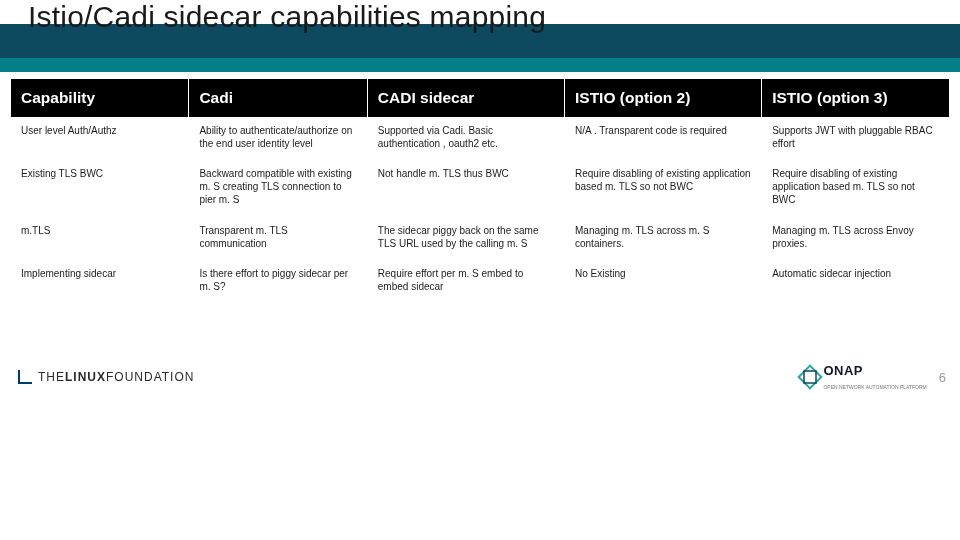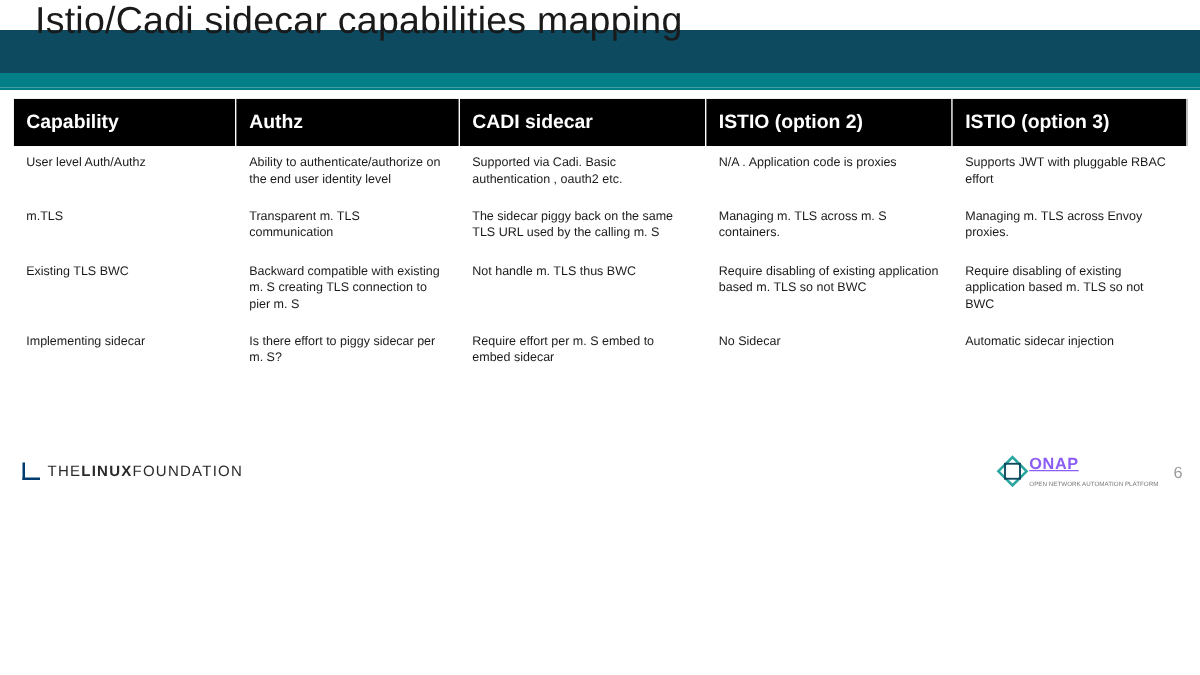--- a/index.html
+++ b/index.html
@@ -77,21 +77,21 @@
   .pagenum { color: #9a9a9a; font-size: 13px; }
   .onap { display: flex; align-items: center; gap: 4px; }
   .onap-icon {
     width: 18px; height: 18px; position: relative;
   }
   .onap-icon::before, .onap-icon::after {
     content: ""; position: absolute; inset: 0;
     border: 2px solid #2aa5a0; transform: rotate(45deg);
   }
   .onap-icon::after { border-color: #0d4a60; transform: rotate(0deg) scale(0.75); }
-  .onap-text { font-weight: 700; color: #8b5cf6; font-size: 13px; letter-spacing: 0.5px; text-decoration: underline; }
+  .onap-text { font-weight: 700; color: #0f172a; font-size: 13px; letter-spacing: 0.5px; }
   .onap-sub { font-size: 5px; color: #777; line-height: 1; }
 </style>
 </head>
 <body>
 
 <div class="slide">
 
   <div class="title-band">
     <div class="title-text">Istio/Cadi sidecar capabilities mapping</div>
   </div>
@@ -101,53 +101,53 @@
       <colgroup>
         <col class="c0">
           <col class="c1">
           <col class="c2">
           <col class="c3">
           <col class="c4">
       </colgroup>
       <thead>
         <tr>
           <th>Capability</th>
-          <th>Authz</th>
+          <th>Cadi</th>
           <th>CADI sidecar</th>
           <th>ISTIO (option 2)</th>
           <th>ISTIO (option 3)</th>
         </tr>
       </thead>
       <tbody>
         <tr>
           <td>User level Auth/Authz</td>
           <td>Ability to authenticate/authorize on the end user identity level</td>
           <td>Supported via Cadi. Basic authentication , oauth2 etc.</td>
-          <td>N/A . Application code is proxies</td>
+          <td>N/A . Transparent code is required</td>
           <td>Supports JWT with pluggable RBAC effort</td>
+        </tr>
+        <tr>
+          <td>Existing TLS BWC</td>
+          <td>Backward compatible with existing m. S creating TLS connection to pier m. S</td>
+          <td>Not handle m. TLS thus BWC</td>
+          <td>Require disabling of existing application based m. TLS so not BWC</td>
+          <td>Require disabling of existing application based m. TLS so not BWC</td>
         </tr>
         <tr>
           <td>m.TLS</td>
           <td>Transparent m. TLS communication</td>
           <td>The sidecar piggy back on the same TLS URL used by the calling m. S</td>
           <td>Managing m. TLS across m. S containers.</td>
           <td> Managing m. TLS across Envoy proxies.</td>
         </tr>
         <tr>
-          <td>Existing TLS BWC</td>
-          <td>Backward compatible with existing m. S creating TLS connection to pier m. S</td>
-          <td>Not handle m. TLS thus BWC</td>
-          <td>Require disabling of existing application based m. TLS so not BWC</td>
-          <td>Require disabling of existing application based m. TLS so not BWC</td>
-        </tr>
-        <tr>
           <td>Implementing sidecar</td>
           <td>Is there effort to piggy sidecar per m. S?</td>
           <td>Require effort per m. S embed to embed sidecar</td>
-          <td>No Sidecar</td>
+          <td>No Existing</td>
           <td>Automatic sidecar injection</td>
         </tr>
       </tbody>
     </table>
   </div>
 
   <div class="footer">
     <div class="lf-logo">
       <span class="lf-sq"></span>
       <span class="lf-text">

